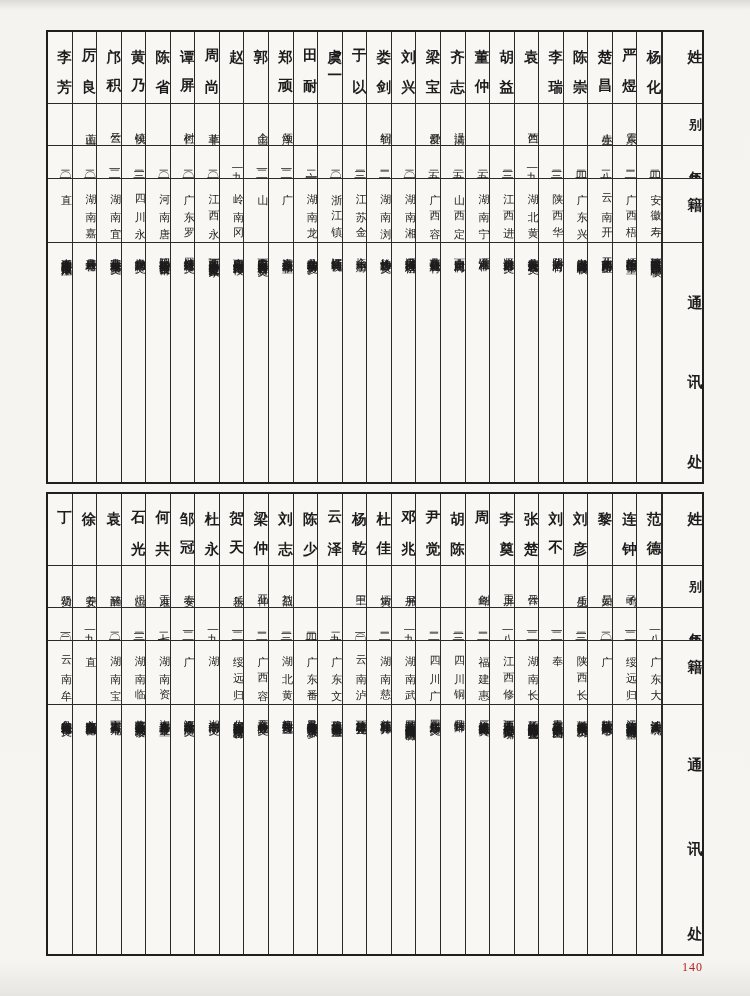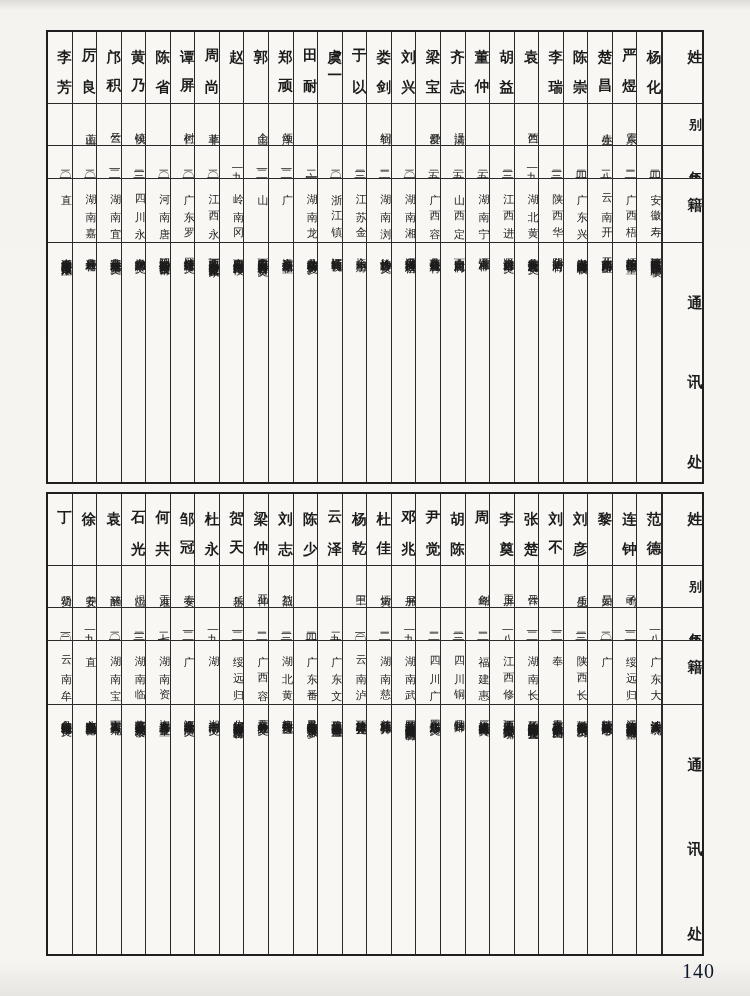--- a/index.html
+++ b/index.html
@@ -39,21 +39,21 @@
   .c-native{height:64px;font-size:11px;padding:6px 0;
             text-align:justify;text-align-last:justify;letter-spacing:1px;}
   .c-addr{flex:1;font-size:11px;padding:6px 0 4px 0;text-align:start;letter-spacing:0.5px;}
   .header .cell{font-weight:700;}
   .header .c-name,.header .c-native{font-size:15px;}
   .header .c-alias{font-size:13px;text-align:justify;text-align-last:justify;padding:4px 0;}
   .header .c-age{font-size:13px;padding:2px 0;}
   .header .c-addr{font-size:15px;text-align:justify;text-align-last:justify;padding:40px 0;}
   .page-number{
     position:absolute;left:682px;top:960px;width:50px;
-    font-size:20px;color:#0f172a;letter-spacing:1px;
+    font-size:12px;color:#b91c1c;letter-spacing:1px;
     font-family:"Liberation Serif","DejaVu Serif",serif;
   }
 </style>
 </head>
 <body>
 
 <div class="page">
   <div class="vtable" id="table-top">
       <div class="col header">
         <div class="cell c-name">姓名</div>

